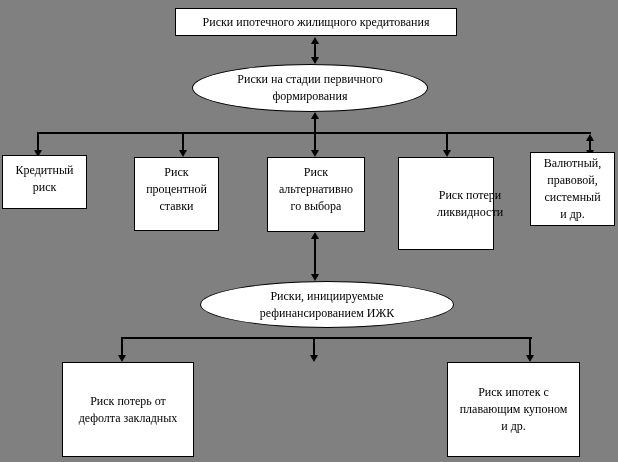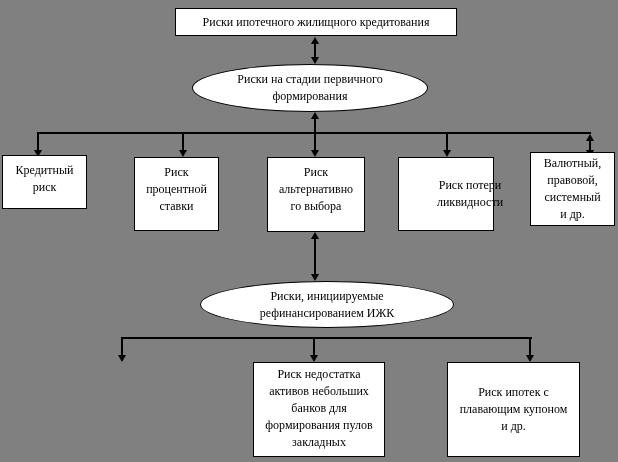--- a/index.html
+++ b/index.html
@@ -57,21 +57,21 @@
   <div class="arr down" style="left:586px;top:150px;"></div>
 
   <div class="shape top-align" style="left:2px;top:155px;width:85px;height:54px;">Кредитный
 риск</div>
   <div class="shape top-align" style="left:134px;top:157px;width:85px;height:74px;">Риск
 процентной
 ставки</div>
   <div class="shape top-align" style="left:267px;top:157px;width:98px;height:75px;">Риск
 альтернативно
 го выбора</div>
-  <div class="shape" style="left:398px;top:157px;width:96px;height:74px;padding-left:48px;">Риск потери
+  <div class="shape" style="left:398px;top:157px;width:96px;height:93px;padding-left:48px;">Риск потери
 ликвидности</div>
   <div class="shape" style="left:530px;top:152px;width:85px;height:74px;">Валютный,
 правовой,
 системный
 и др.</div>
 
   <div class="arr up" style="left:311px;top:232px;"></div>
   <div class="vline" style="left:314px;top:238px;height:37px;"></div>
   <div class="arr down" style="left:311px;top:274px;"></div>
 
@@ -82,22 +82,19 @@
 
   <div class="vline" style="left:121px;top:337px;height:19px;"></div>
   <div class="arr down" style="left:118px;top:355px;"></div>
 
   <div class="vline" style="left:313px;top:339px;height:17px;"></div>
   <div class="arr down" style="left:310px;top:355px;"></div>
 
   <div class="vline" style="left:529px;top:337px;height:19px;"></div>
   <div class="arr down" style="left:526px;top:355px;"></div>
 
-  <div class="shape top-align" style="left:253px;top:362px;width:132px;height:95px;padding-top:3px;">Риск недостатка
-активов небольших
-банков для
-формирования пулов
-закладных</div>
+  <div class="shape" style="left:62px;top:362px;width:132px;height:95px;">Риск потерь от
+дефолта закладных</div>
   <div class="shape" style="left:447px;top:362px;width:133px;height:95px;">Риск ипотек с
 плавающим  купоном
 и др.</div>
 
 </div>
 
 </body></html>

